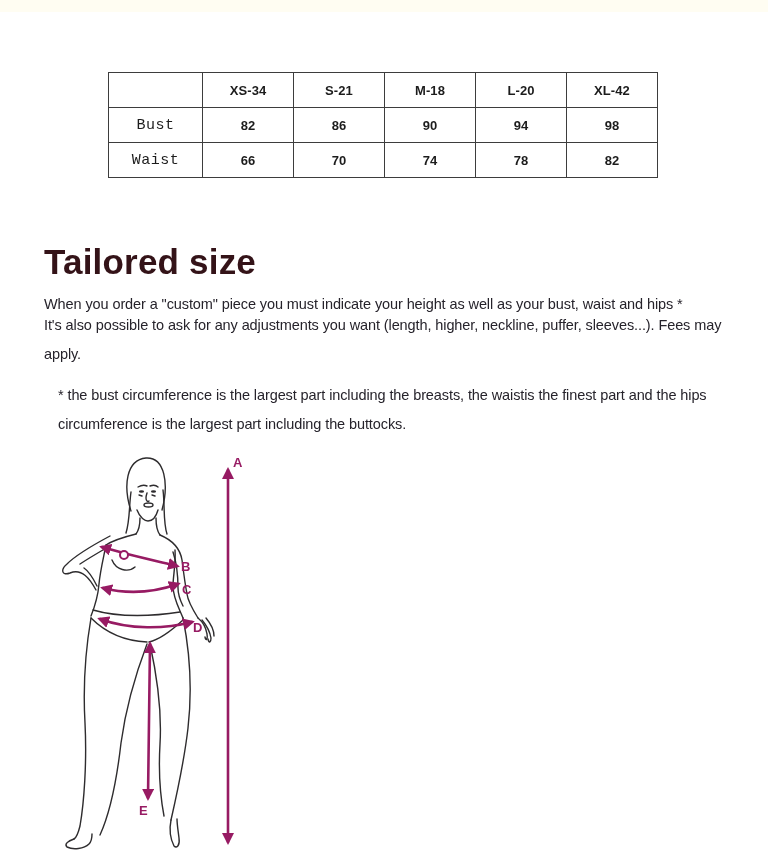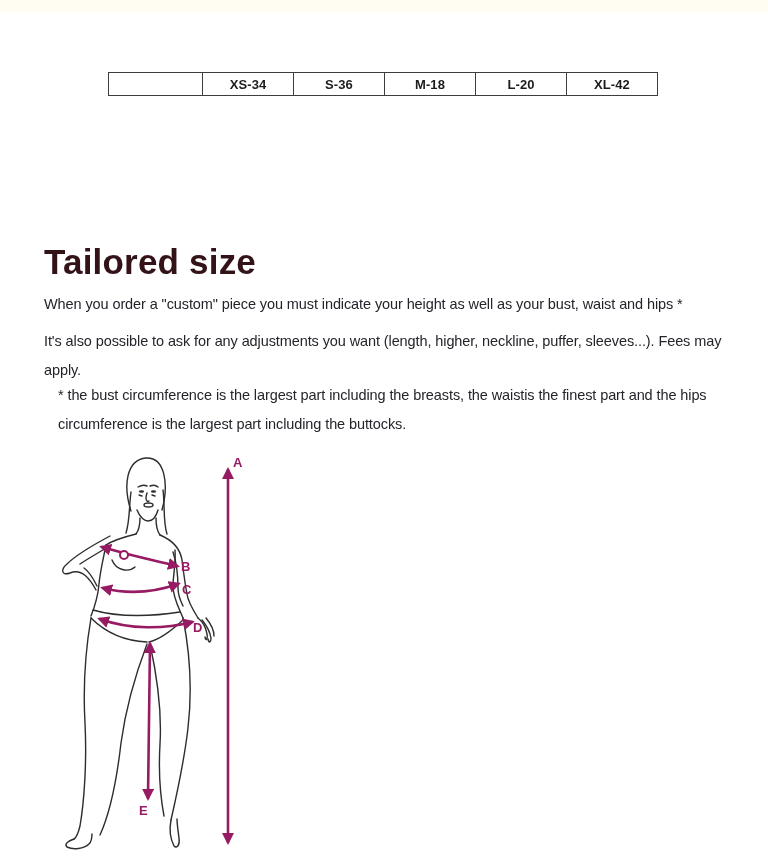--- a/index.html
+++ b/index.html
@@ -19,21 +19,21 @@
   
   .size-table-wrap { position:absolute; left:108px; top:72px; }
   table.size-table {
     border-collapse:collapse;
     table-layout:fixed;
     width:549px;
     background:#fff;
   }
   table.size-table td, table.size-table th {
     border:1px solid var(--table-border);
-    height:23px;
+    height:35px;
     text-align:center;
     vertical-align:middle;
     font-size:13px;
     font-weight:600;
     color:var(--table-text);
     padding:0;
     letter-spacing:0.1px;
   }
   table.size-table td.row-label {
     font-family:"Liberation Mono","DejaVu Serif",monospace;
@@ -49,21 +49,21 @@
     color:var(--heading-color);
     letter-spacing:0.2px;
   }
   .para {
     position:absolute; left:44px; width:712px;
     font-size:14.5px; line-height:29px;
     color:var(--body-color);
     letter-spacing:-0.1px;
   }
   .para-1 { top:290px; }
-  .para-2 { top:327px; }
+  .para-2 { top:311px; }
   .para-3 { top:381px;margin-left:14px; }
 
   
   .diagram { position:absolute; left:40px; top:448px; width:220px; height:412px; }
   .figure-line {
     fill:none;
     stroke:var(--figure-line);
     stroke-width:1.4;
     stroke-linecap:round;
     stroke-linejoin:round;
@@ -96,27 +96,43 @@
       <col style="width:91px">
         <col style="width:91px">
         <col style="width:91px">
       <col style="width:91px">
         <col style="width:91px">
     </colgroup>
     <thead>
         <tr>
           <th></th>
           <th>XS-34</th>
-          <th>S-36</th>
+          <th>S-21</th>
           <th>M-18</th>
           <th>L-20</th>
           <th>XL-42</th>
         </tr>
       </thead>
     <tbody>
+        <tr>
+          <td class="row-label">Bust</td>
+          <td>82</td>
+          <td>86</td>
+          <td>90</td>
+          <td>94</td>
+          <td>98</td>
+        </tr>
+        <tr>
+          <td class="row-label">Waist</td>
+          <td>66</td>
+          <td>70</td>
+          <td>74</td>
+          <td>78</td>
+          <td>82</td>
+        </tr>
       </tbody>
   </table>
 </div>
 
 <h1 class="page-title">Tailored size</h1>
 
 <p class="para para-1">When you order a "custom" piece you must indicate your height as well as your bust, waist and hips *</p>
 <p class="para para-2">It's also possible to ask for any adjustments you want (length, higher, neckline, puffer, sleeves...). Fees may apply.</p>
 <p class="para para-3">* the bust circumference is the largest part including the breasts, the waistis the finest part and the hips circumference is the largest part including the buttocks.</p>
 

